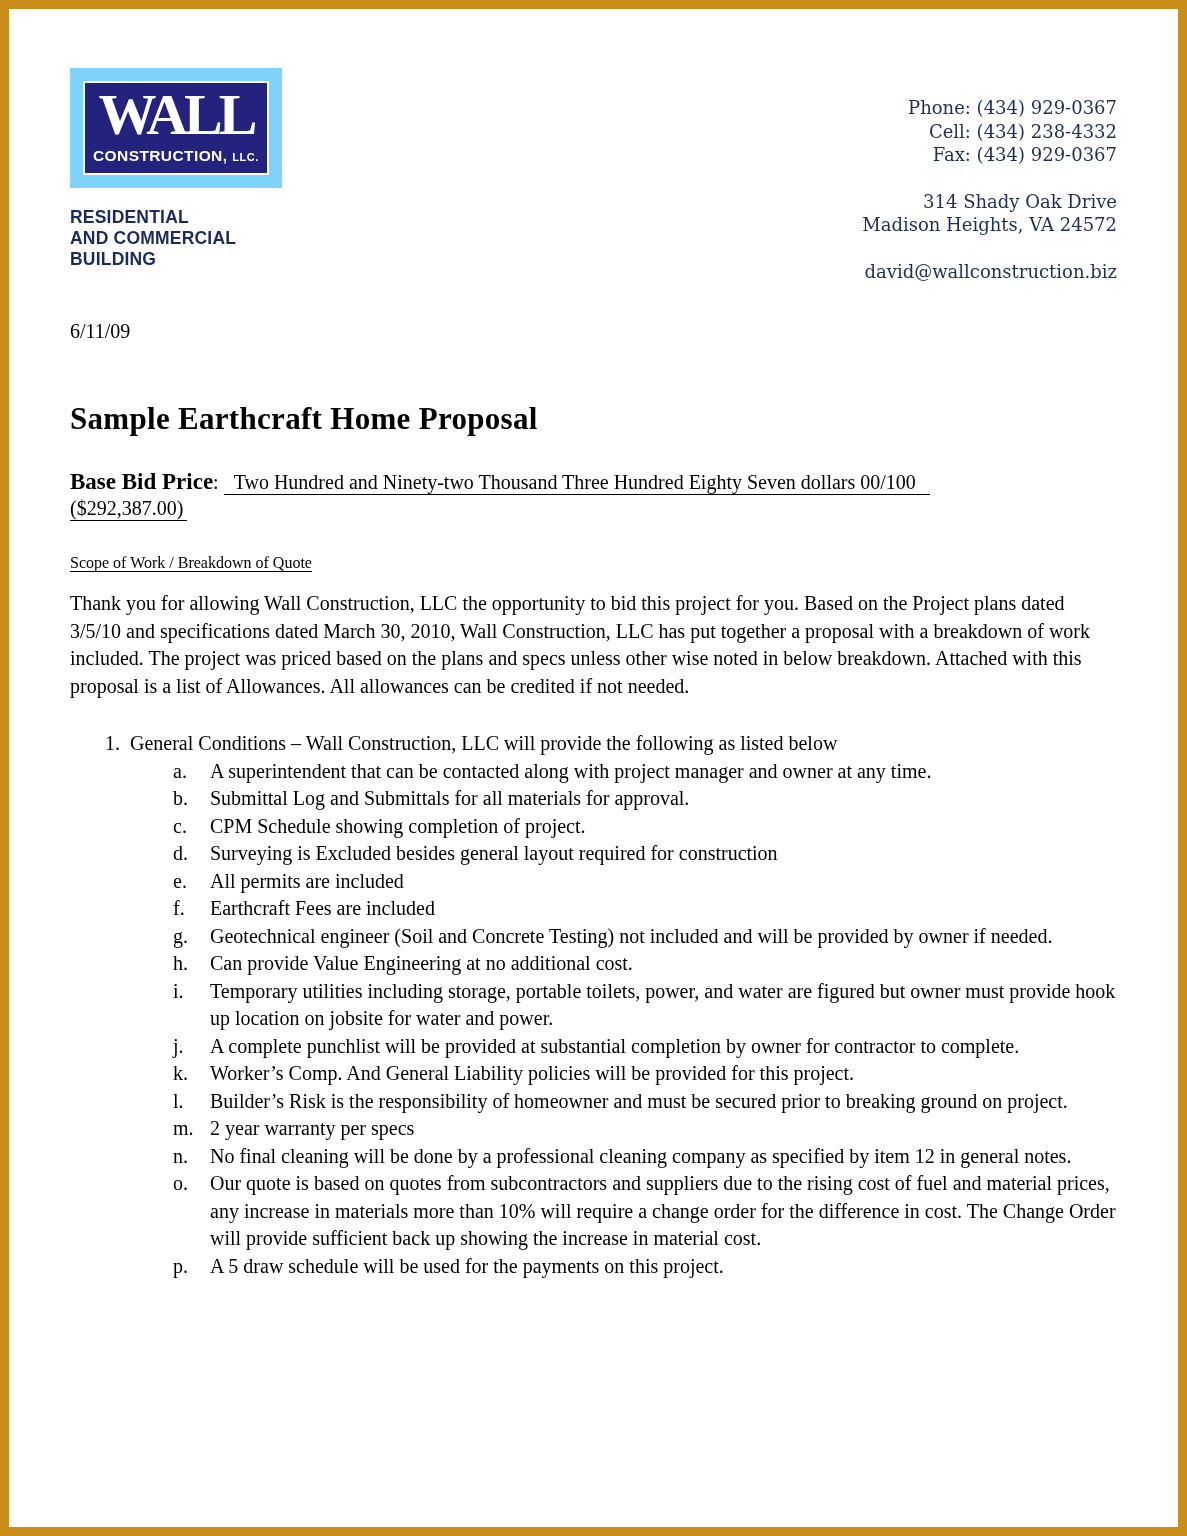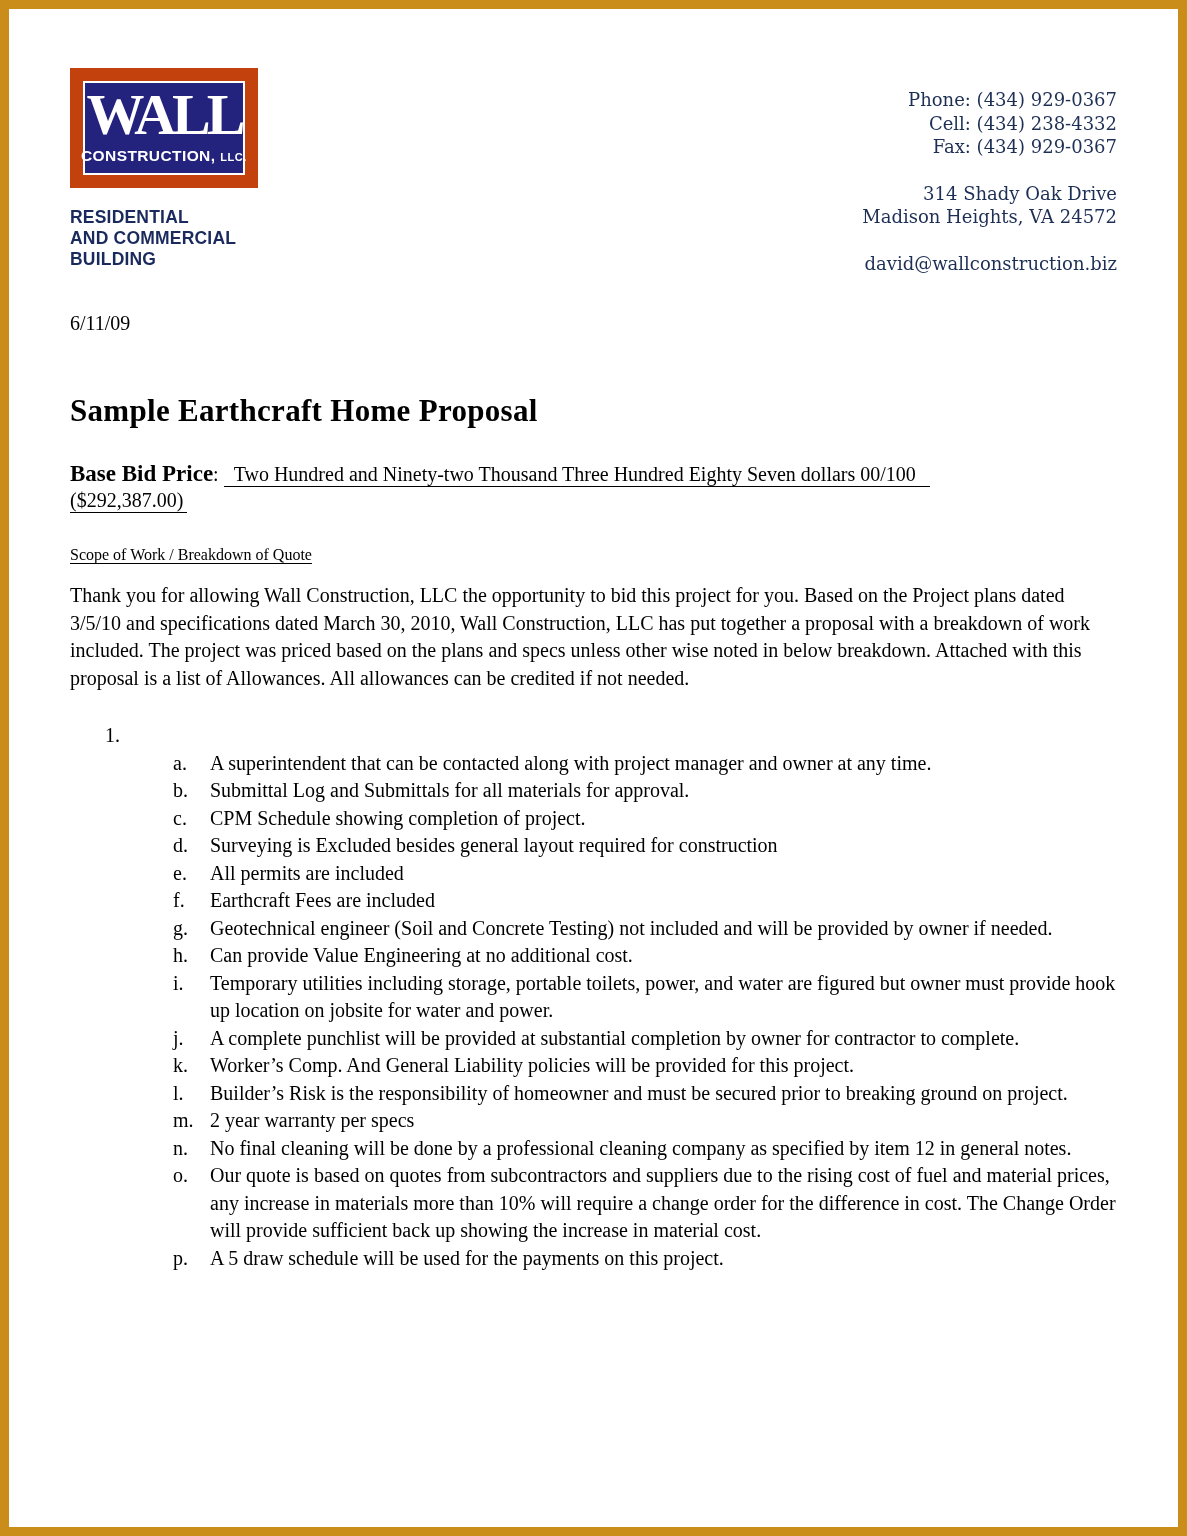--- a/index.html
+++ b/index.html
@@ -9,22 +9,22 @@
     border:9px solid #CB8D19;
     font-family:"Liberation Serif", serif;
     color:#000;
     overflow:hidden;
   }
   .page { padding:59px 61px 0 61px; width:1169px; }
 
   
   .header { display:flex; justify-content:space-between; align-items:flex-start; }
   .logo {
-    width:188px; height:120px;
-    background:#c2410c;
+    width:212px; height:120px;
+    background:#7dd3fc;
     padding:13px;
   }
   .logo-inner {
     width:100%; height:100%;
     border:2px solid #fff;
     background:#23227D;
     display:flex; flex-direction:column; align-items:center; justify-content:center;
   }
   .logo-wall {
     font-family:"Liberation Serif", serif;
@@ -37,21 +37,21 @@
     white-space:nowrap;
   }
   .logo-sub .llc { font-size:11px; letter-spacing:0.6px; }
   .tagline {
     margin-top:19px;
     font-family:"Liberation Sans", sans-serif;
     font-weight:700; font-size:17.5px; line-height:21px;
     color:#1A2A5C; letter-spacing:0.2px;
   }
   .contact {
-    margin-top:20px; text-align:right;
+    margin-top:28px; text-align:right;
     font-family:"DejaVu Serif", serif;
     font-size:18px; line-height:23.5px;
     color:#1D2F55;
   }
   .contact .gap { height:23px; }
 
   
   .date { margin-top:37px; font-size:20px;font-family:Liberation Serif, serif; }
   .doc-title { margin-top:58px; font-size:31px; font-weight:700; letter-spacing:0.3px; }
   .basebid { margin-top:32px; font-size:20px; line-height:26px; }
@@ -124,20 +124,21 @@
     <span class="fill-line2">($292,387.00)</span>
   </div>
 
   <div class="scope-heading">Scope of Work / Breakdown of Quote</div>
 
   <p class="intro">Thank you for allowing Wall Construction, LLC the opportunity to bid this project for you. Based on the Project plans dated 3/5/10 and specifications dated March 30, 2010, Wall Construction, LLC has put together a proposal with a breakdown of work included. The project was priced based on the plans and specs unless other wise noted in below breakdown. Attached with this proposal is a list of Allowances. All allowances can be credited if not needed.</p>
 
   <div class="list">
     <div class="l1">
       <span class="m">1.</span>
+      <span class="t">General Conditions – Wall Construction, LLC will provide the following as listed below</span>
     </div>
 
     <div class="l2">
       <span class="m">a.</span>
       <span class="t">A superintendent that can be contacted along with project manager and owner at any time.</span>
     </div>
     <div class="l2">
       <span class="m">b.</span>
       <span class="t">Submittal Log and Submittals for all materials for approval.</span>
     </div>

